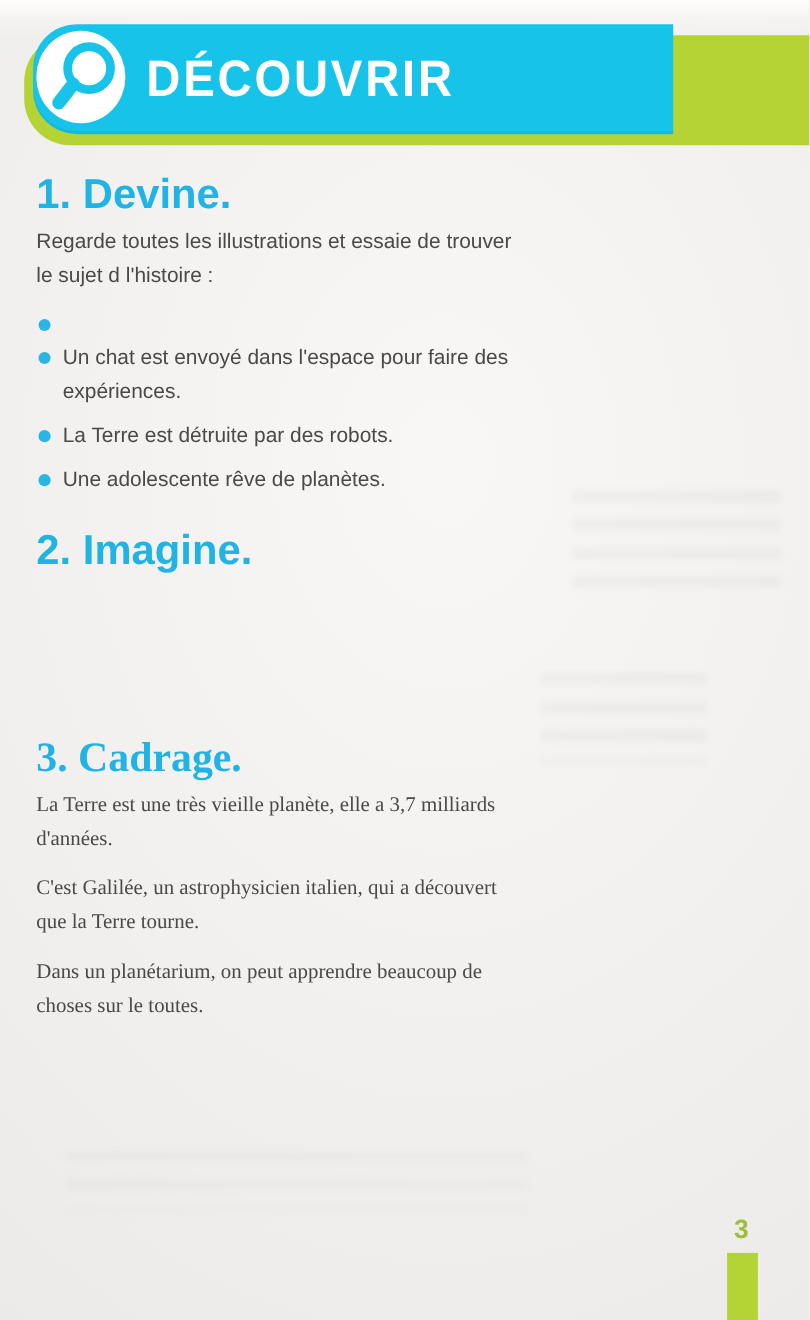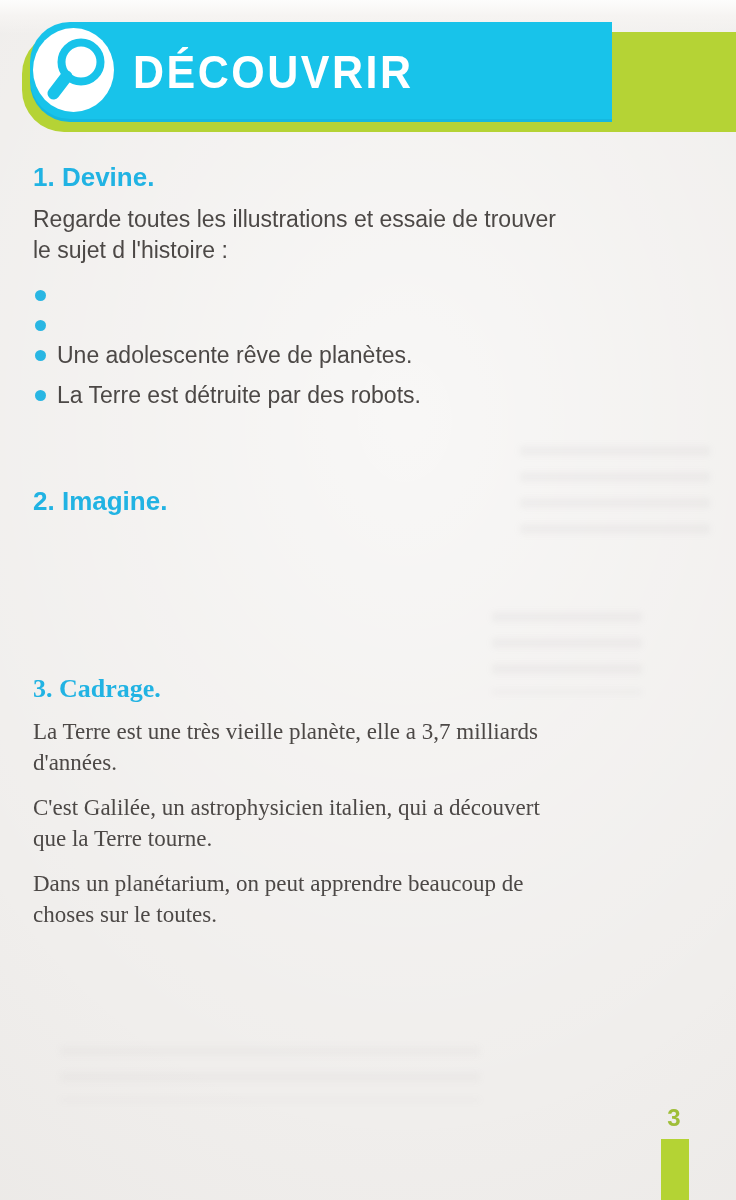--- a/index.html
+++ b/index.html
@@ -57,28 +57,28 @@
     font-weight: 700;
     letter-spacing: 2.5px;
     transform: scaleY(1.08);
     transform-origin: left center;
   }
 
   
   .sec { position: absolute; left: 33px; width: 680px; }
   .sec h2 {
     margin: 0 0 10px 0;
-    font-size: 26px;
+    font-size: 38px;
     line-height: 34px;
     font-weight: 700;
     color: #21b3e3;
   }
   .body-text {
     margin: 0;
-    font-size: 23px;
+    font-size: 19px;
     line-height: 31px;
     color: #4c4846;
     white-space: pre-line;
   }
   .sec-1 { top: 160px; }
   .sec-2 { top: 484px; }
   .sec-3 { top: 672px; font-family: Liberation Serif, serif; }
   .sec-1 .intro { margin-bottom: 14px; }
   ul.options { list-style: none; margin: 0; padding: 0; }
   ul.options li {
@@ -149,28 +149,30 @@
   <section class="sec sec-1">
     <h2>1. Devine.</h2>
     <p class="body-text intro">Regarde toutes les illustrations et essaie de trouver
 le sujet d l'histoire :</p>
     <ul class="options">
       <li>
         <span class="dot"></span>
       </li>
       <li>
         <span class="dot"></span>
+        <span class="body-text">Un chat est envoyé dans l'espace pour faire des
+expériences.</span>
+      </li>
+      <li>
+        <span class="dot"></span>
+        <span class="body-text">La Terre est détruite par des robots.</span>
       </li>
       <li>
         <span class="dot"></span>
         <span class="body-text">Une adolescente rêve de planètes.</span>
-      </li>
-      <li>
-        <span class="dot"></span>
-        <span class="body-text">La Terre est détruite par des robots.</span>
       </li>
     </ul>
   </section>
 
   <section class="sec sec-2">
     <h2>2. Imagine.</h2>
   </section>
 
   <section class="sec sec-3">
     <h2>3. Cadrage.</h2>

